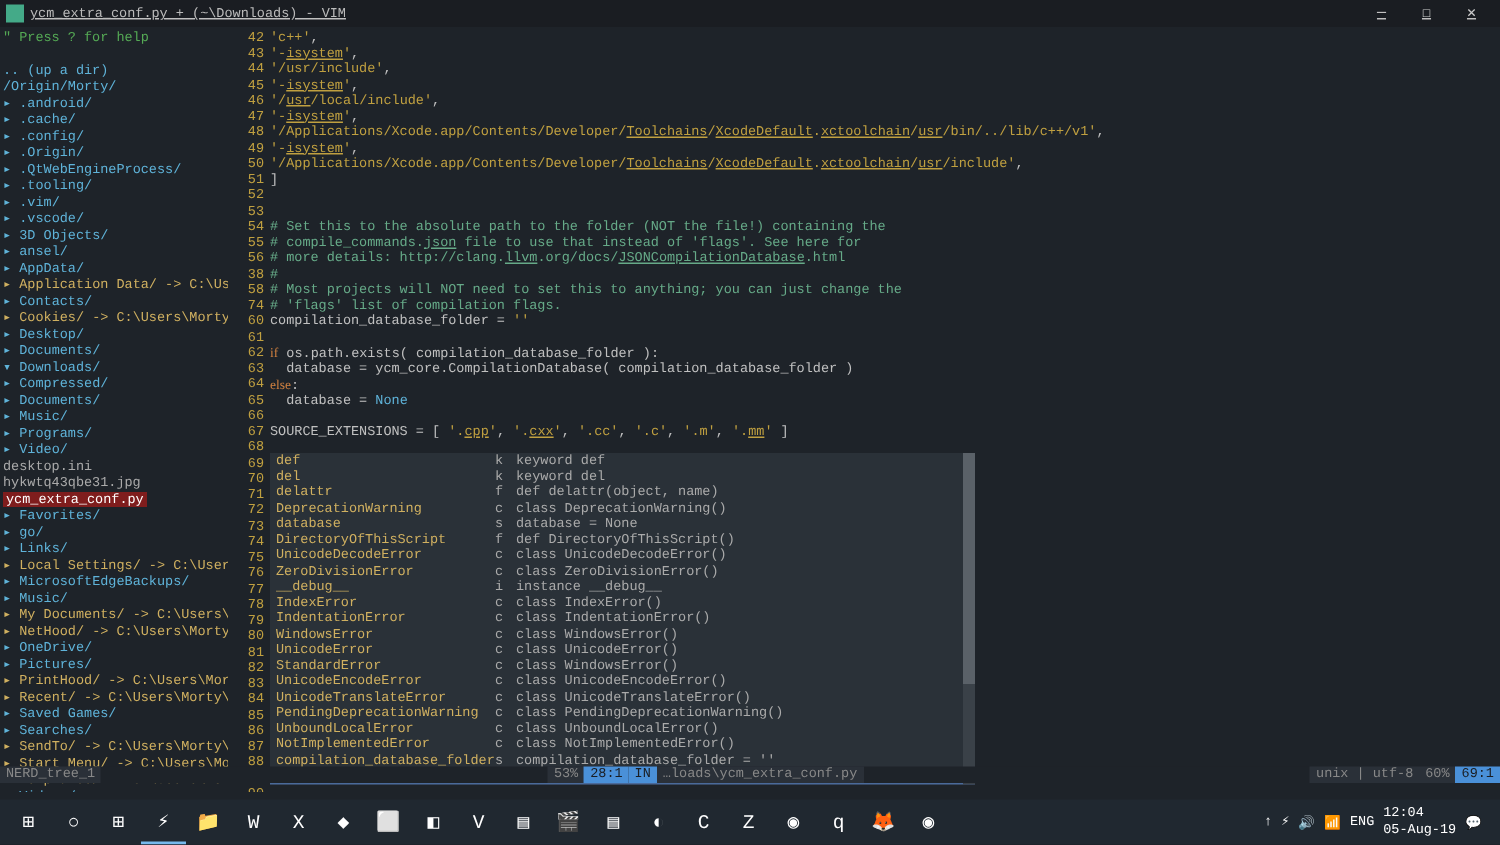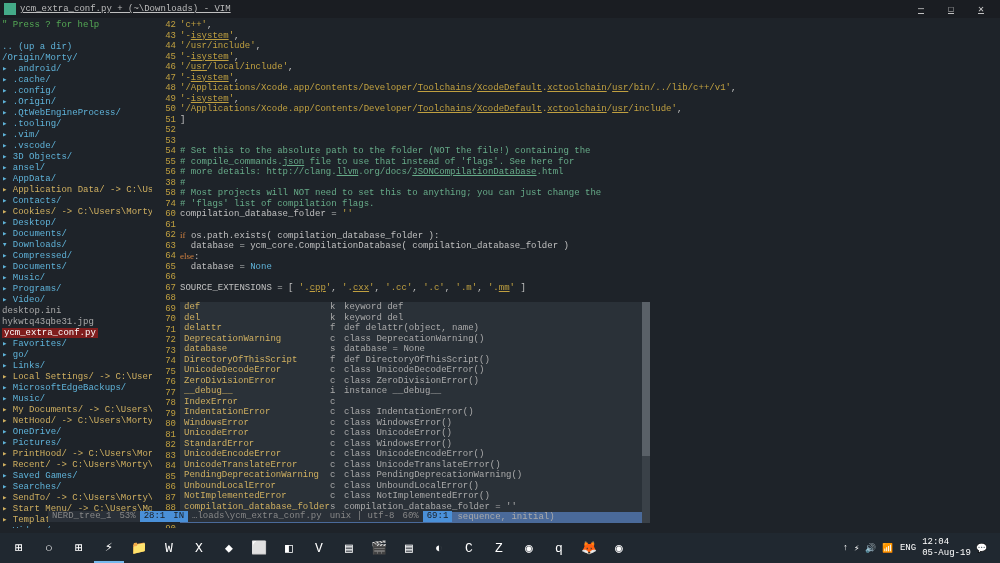--- a/index.html
+++ b/index.html
@@ -59,21 +59,21 @@
   border: none;
   font-size: 9px;
 }
 .popup-row { display: flex; height: 10.5px; line-height: 10.5px; white-space: pre; }
 .popup-row.sel { background: #4a6a9a; color: #fff; }
 .popup-col1 { width: 150px; color: #d0b060; padding-left: 4px; }
 .popup-col2 { width: 14px; color: #aaa; }
 .popup-col3 { flex: 1; color: #aaa; }
 .popup-scrollbar { position: absolute; right: 0; top: 0; width: 8px; height: 100%; background: #3a4148; }
 .popup-thumb { position: absolute; right: 0; top: 0; width: 8px; height: 70%; background: #5a6168; }
-.bottom-status { position: absolute; bottom: 30px; left: 0; right: 0; height: 22px; display: flex; flex-direction: row; padding-left: 48px; }
+.bottom-status { position: absolute; bottom: 30px; left: 0; right: 0; height: 22px; display: flex; flex-direction: column; }
 .status-line1 { height: 11px; display: flex; font-size: 9px; background: #1e2329; }
 .status-seg { padding: 0 4px; height: 11px; line-height: 11px; }
 .status-blue { background: #4a90d8; color: #1a1d22; }
 .status-dark { background: #2a3038; color: #888; }
 .status-right { margin-left: auto; display: flex; }
 .status-line2 { height: 11px; font-size: 9px; color: #b0b040; padding-left: 4px; line-height: 11px; }
 .taskbar {
   position: absolute; bottom: 0; left: 0; right: 0; height: 30px;
   background: #202830; display: flex; align-items: center; padding: 0 4px;
 }
@@ -205,21 +205,21 @@
       <div id="popup-rows">
           <div class="popup-row"><span class="popup-col1">def</span><span class="popup-col2">k</span><span class="popup-col3">keyword def</span></div>
           <div class="popup-row"><span class="popup-col1">del</span><span class="popup-col2">k</span><span class="popup-col3">keyword del</span></div>
           <div class="popup-row"><span class="popup-col1">delattr</span><span class="popup-col2">f</span><span class="popup-col3">def delattr(object, name)</span></div>
           <div class="popup-row"><span class="popup-col1">DeprecationWarning</span><span class="popup-col2">c</span><span class="popup-col3">class DeprecationWarning()</span></div>
           <div class="popup-row"><span class="popup-col1">database</span><span class="popup-col2">s</span><span class="popup-col3">database = None</span></div>
           <div class="popup-row"><span class="popup-col1">DirectoryOfThisScript</span><span class="popup-col2">f</span><span class="popup-col3">def DirectoryOfThisScript()</span></div>
           <div class="popup-row"><span class="popup-col1">UnicodeDecodeError</span><span class="popup-col2">c</span><span class="popup-col3">class UnicodeDecodeError()</span></div>
           <div class="popup-row"><span class="popup-col1">ZeroDivisionError</span><span class="popup-col2">c</span><span class="popup-col3">class ZeroDivisionError()</span></div>
           <div class="popup-row"><span class="popup-col1">__debug__</span><span class="popup-col2">i</span><span class="popup-col3">instance __debug__</span></div>
-          <div class="popup-row"><span class="popup-col1">IndexError</span><span class="popup-col2">c</span></div>
+          <div class="popup-row"><span class="popup-col1">IndexError</span><span class="popup-col2">c</span><span class="popup-col3">class IndexError()</span></div>
           <div class="popup-row"><span class="popup-col1">IndentationError</span><span class="popup-col2">c</span><span class="popup-col3">class IndentationError()</span></div>
           <div class="popup-row"><span class="popup-col1">WindowsError</span><span class="popup-col2">c</span><span class="popup-col3">class WindowsError()</span></div>
           <div class="popup-row"><span class="popup-col1">UnicodeError</span><span class="popup-col2">c</span><span class="popup-col3">class UnicodeError()</span></div>
           <div class="popup-row"><span class="popup-col1">StandardError</span><span class="popup-col2">c</span><span class="popup-col3">class WindowsError()</span></div>
           <div class="popup-row"><span class="popup-col1">UnicodeEncodeError</span><span class="popup-col2">c</span><span class="popup-col3">class UnicodeEncodeError()</span></div>
           <div class="popup-row"><span class="popup-col1">UnicodeTranslateError</span><span class="popup-col2">c</span><span class="popup-col3">class UnicodeTranslateError()</span></div>
           <div class="popup-row"><span class="popup-col1">PendingDeprecationWarning</span><span class="popup-col2">c</span><span class="popup-col3">class PendingDeprecationWarning()</span></div>
           <div class="popup-row"><span class="popup-col1">UnboundLocalError</span><span class="popup-col2">c</span><span class="popup-col3">class UnboundLocalError()</span></div>
           <div class="popup-row"><span class="popup-col1">NotImplementedError</span><span class="popup-col2">c</span><span class="popup-col3">class NotImplementedError()</span></div>
           <div class="popup-row"><span class="popup-col1">compilation_database_folder</span><span class="popup-col2">s</span><span class="popup-col3">compilation_database_folder = ''</span></div>

